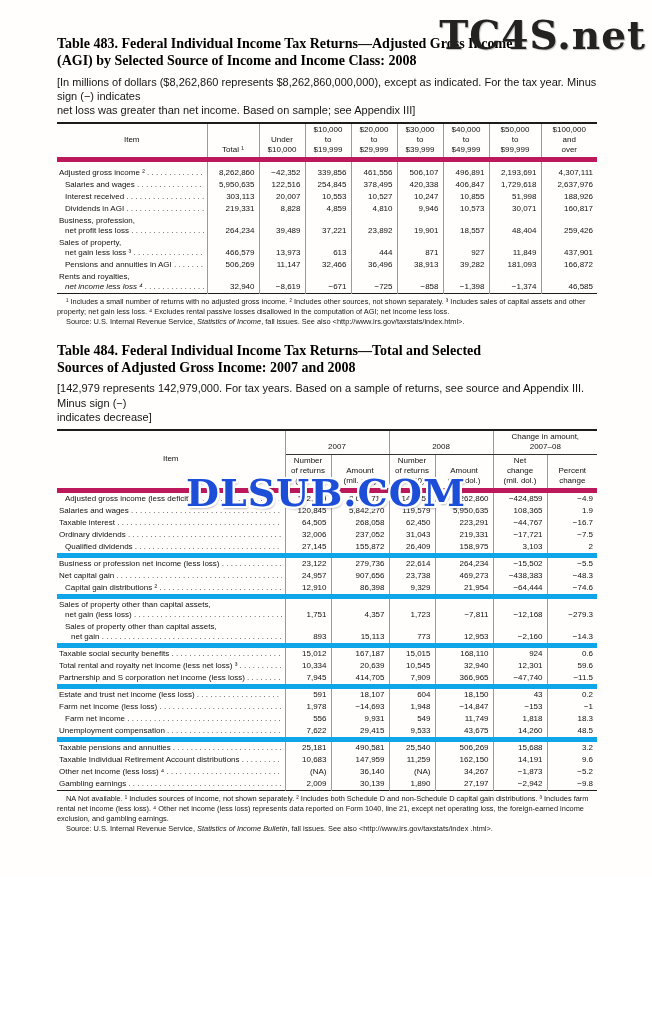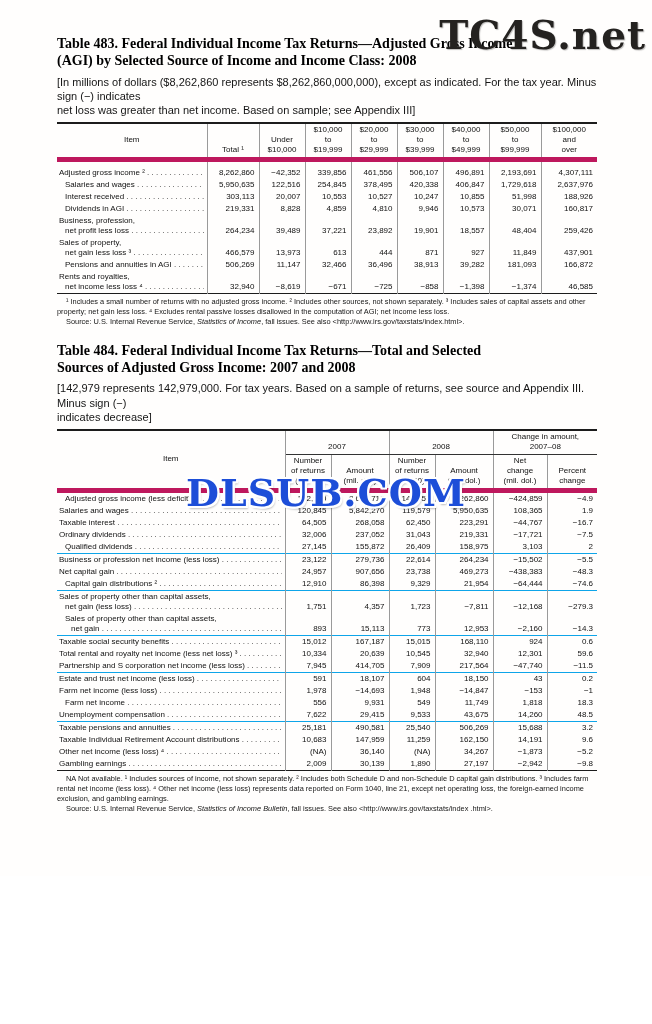--- a/index.html
+++ b/index.html
@@ -26,21 +26,21 @@
   th:last-child, td:last-child { border-right:none; }
   thead th { text-align:center; white-space:pre-line; border-bottom:5px solid #be185d; padding-bottom:2px; }
   th.h-item { vertical-align:middle; }
   th.h-group { border-bottom:1px solid #333; padding-bottom:2px; }
   td.num { text-align:right; padding-right:4px; }
   td.item { padding-left:2px; }
   .leader { overflow:hidden; white-space:nowrap; }
   .leader .lt::after { content:" . . . . . . . . . . . . . . . . . . . . . . . . . . . . . . . . . . . . . . . . . . . . . . . . . . . . . ."; color:#222; }
   .l1 { white-space:nowrap; overflow:hidden; }
   tr.gap td { padding-top:6px; }
-  tr.sep td { border-top:1px solid #0ea5e9; }
+  tr.sep td { border-top:5px solid #0ea5e9; }
 
   .fn { font-size:7.4px; line-height:1.32; color:#151515; text-indent:9px; margin-top:3px; }
   .fn.src { margin-top:0; }
   .section-gap { height:16px; }
 
   .footer { position:absolute; left:57px; top:976px; font-family:"Liberation Serif", serif;
             font-size:14px; color:#1d1d1d; }
   .footer .pageno { margin-right:11px; }
   .attr { position:absolute; right:54px; top:995px; font-family:"Liberation Serif", serif;
           font-size:8px; color:#2b2b2b; }
@@ -223,21 +223,21 @@
     <td class="num">36,496</td>
     <td class="num">38,913</td>
     <td class="num">39,282</td>
     <td class="num">181,093</td>
     <td class="num">166,872</td>
   </tr>
 
   <tr>
     <td class="item">
       <div class="l1">Rents and royalties,</div>
-      <div class="leader" style="padding-left: 6px;"><span class="lt">net income less loss ⁴</span></div>
+      <div class="leader" style="padding-left: 6px; font-style: italic;"><span class="lt">net income less loss ⁴</span></div>
     </td>
     <td class="num">32,940</td>
     <td class="num">−8,619</td>
     <td class="num">−671</td>
     <td class="num">−725</td>
     <td class="num">−858</td>
     <td class="num">−1,398</td>
     <td class="num">−1,374</td>
     <td class="num">46,585</td>
   </tr>
@@ -448,21 +448,21 @@
   </tr>
 
   <tr>
     <td class="item">
 
       <div class="leader"><span class="lt">Partnership and S corporation net income (less loss)</span></div>
     </td>
     <td class="num">7,945</td>
     <td class="num">414,705</td>
     <td class="num">7,909</td>
-    <td class="num">217,564</td>
+    <td class="num">366,965</td>
     <td class="num">−47,740</td>
     <td class="num">−11.5</td>
   </tr>
 
   <tr class="sep">
     <td class="item">
 
       <div class="leader"><span class="lt">Estate and trust net income (less loss)</span></div>
     </td>
     <td class="num">591</td>

